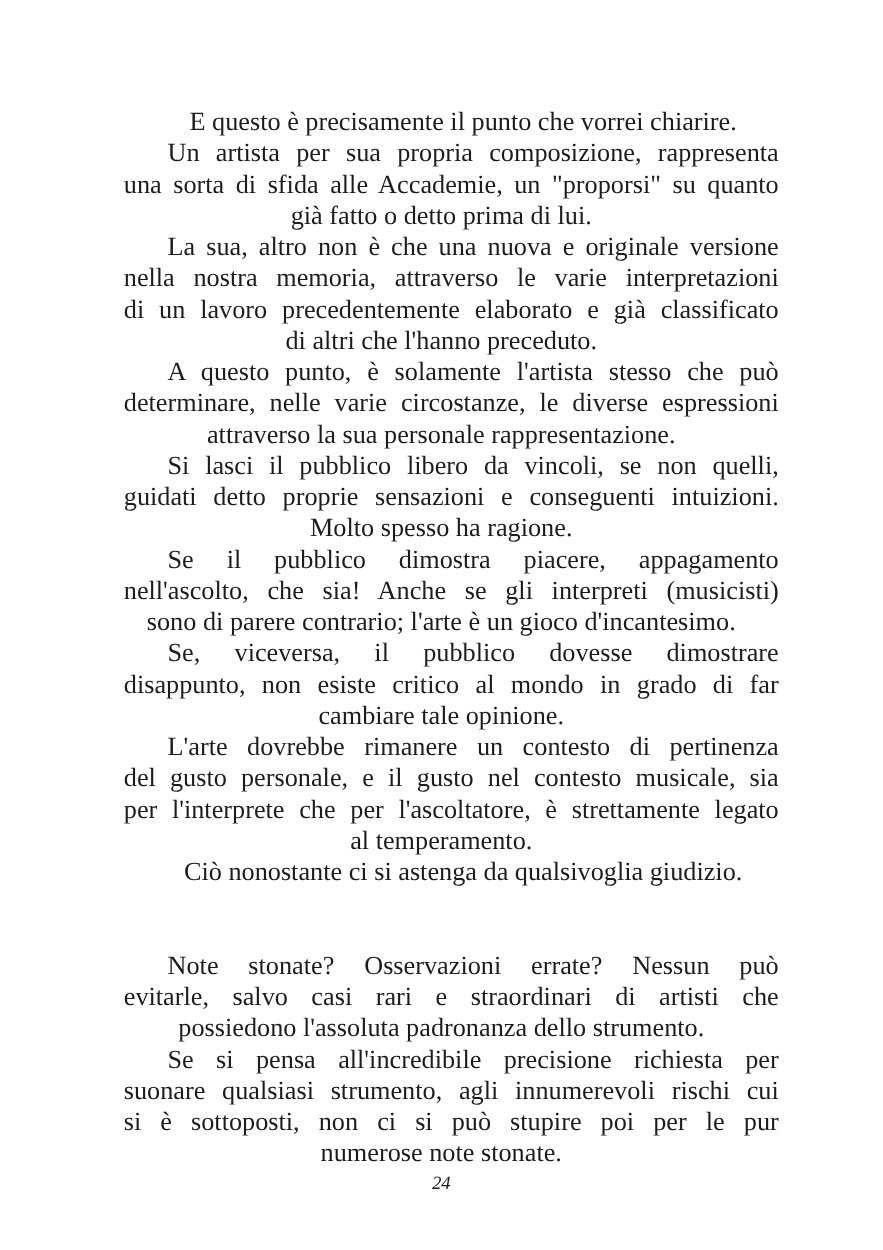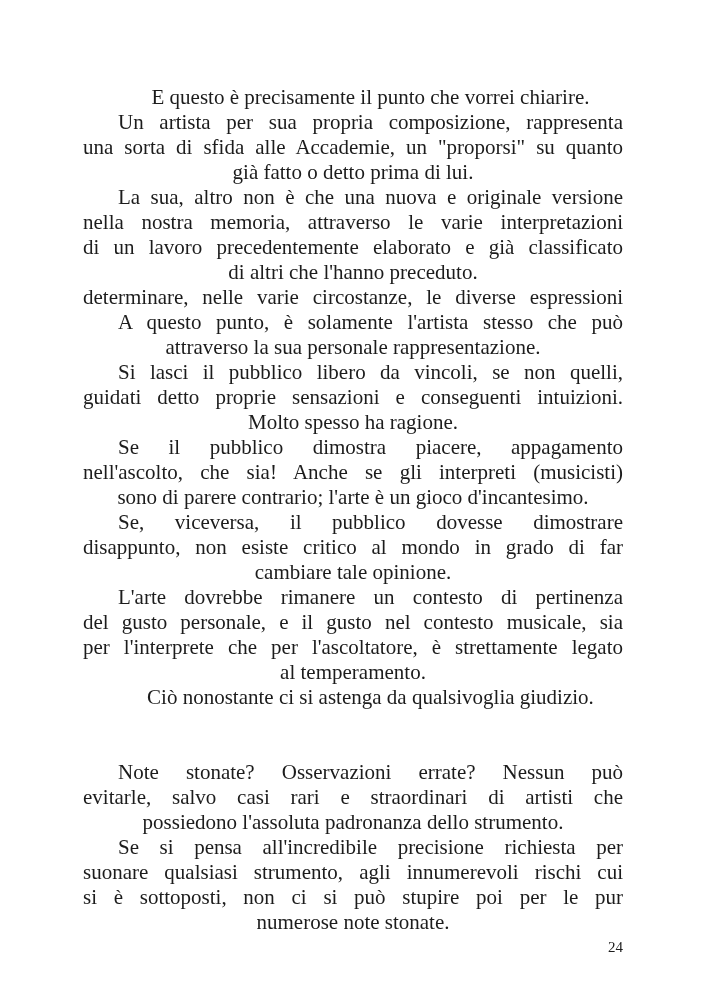--- a/index.html
+++ b/index.html
@@ -30,30 +30,32 @@
   .line {
     height: 25px;
     text-align: center;
     overflow: visible;
     white-space: nowrap;
   }
   .line.just {
     white-space: normal;
     text-align: justify;
     text-align-last: justify;
+    margin-left: 16px;
   }
   .line.first { text-indent: 35px; }
   .section-gap { height: 50px; }
   .page-number {
     width: 540px;
     height: 25px;
     line-height: 25px;
     font-size: 15px;
-    text-align: right;
+    text-align: center;
     color: #1c1c1c;
+    font-style: italic;
   }
 </style>
 </head>
 <body>
 
 <div class="page">
   <div class="text-block">
 
     <div class="para">
       <div class="line first">E questo è precisamente il punto che vorrei chiarire.</div>
@@ -66,22 +68,22 @@
     </div>
 
     <div class="para">
       <div class="line first just">La sua, altro non è che una nuova e originale versione</div>
       <div class="line just">nella nostra memoria, attraverso le varie interpretazioni</div>
       <div class="line just">di un lavoro precedentemente elaborato e già classificato</div>
       <div class="line">di altri che l'hanno preceduto.</div>
     </div>
 
     <div class="para">
+      <div class="line first just">A questo punto, è solamente l'artista stesso che può</div>
       <div class="line just">determinare, nelle varie circostanze, le diverse espressioni</div>
-      <div class="line first just">A questo punto, è solamente l'artista stesso che può</div>
       <div class="line">attraverso la sua personale rappresentazione.</div>
     </div>
 
     <div class="para">
       <div class="line first just">Si lasci il pubblico libero da vincoli, se non quelli,</div>
       <div class="line just">guidati detto proprie sensazioni e conseguenti intuizioni.</div>
       <div class="line">Molto spesso ha ragione.</div>
     </div>
 
     <div class="para">

